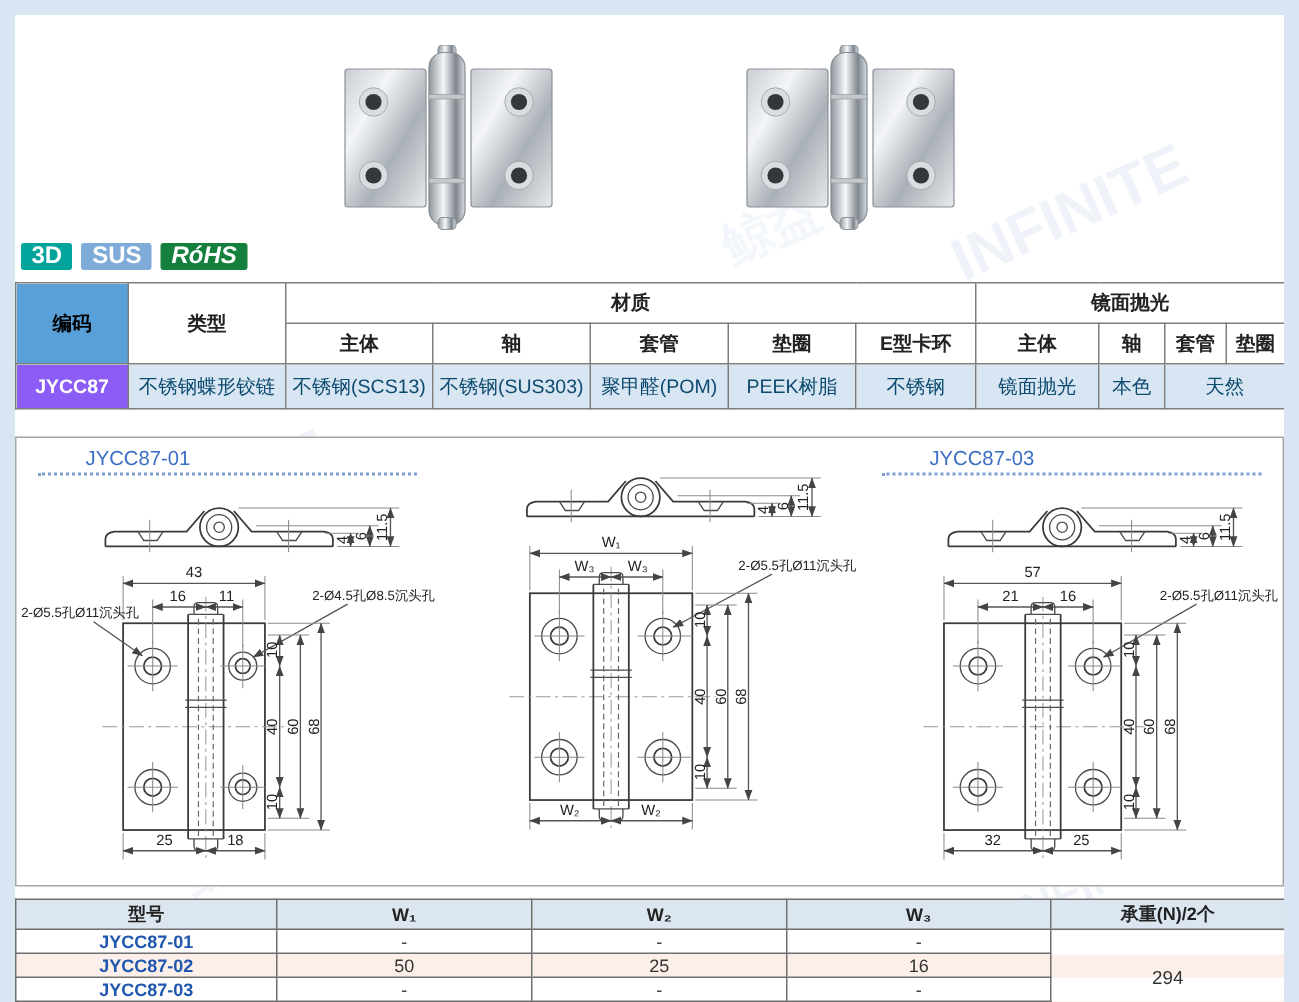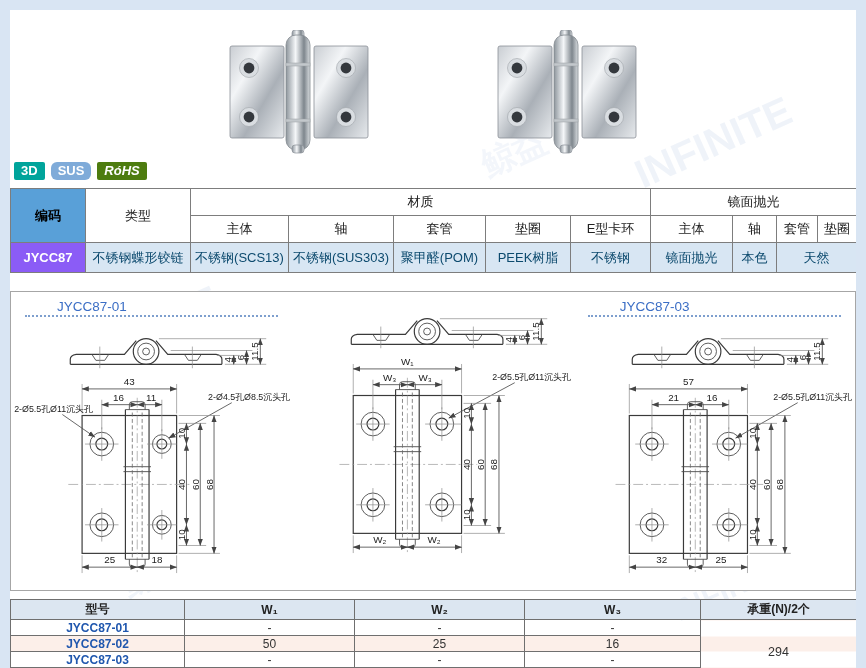--- a/index.html
+++ b/index.html
@@ -7,28 +7,28 @@
         border-top:10px solid #d9e5f3;border-left:10px solid #d9e5f3;border-right:10px solid #d9e5f3;
         box-sizing:border-box;font-family:"Liberation Sans","DejaVu Sans",sans-serif;}
   .content{position:relative;z-index:2;}
   
   .wm{position:absolute;z-index:1;color:rgba(140,170,215,0.14);font-weight:bold;pointer-events:none;white-space:nowrap;}
   .wm-red{position:absolute;z-index:1;width:14px;height:14px;border-radius:50%;background:rgba(230,90,60,0.16);pointer-events:none;}
   
   .photos{display:flex;justify-content:center;gap:118px;margin-top:20px;height:126px;}
   
   .badges{display:flex;gap:6px;margin:6px 0 8px 4px;align-items:center;}
-  .badge{font-size:13px;font-weight:bold;color:#fff;padding:1px 7px;border-radius:2px;line-height:16px;}
+  .badge{font-size:16px;font-weight:bold;color:#fff;padding:1px 7px;border-radius:2px;line-height:16px;}
   .badge-3d{background:#00A49B;}
-  .badge-sus{background:#7FABD9;border-radius:6px;}
-  .badge-rohs{background:#4d7c0f;font-style:italic;}
+  .badge-sus{background:#7FABD9;}
+  .badge-rohs{background:#15803d;font-style:italic;}
   
   table.spec{width:100%;border-collapse:collapse;table-layout:fixed;font-size:13px;margin-top:2px;}
   table.spec th,table.spec td{border:1px solid #7d7d7d;text-align:center;padding:2px 1px;overflow:hidden;white-space:nowrap;}
-  table.spec th{font-weight:normal;color:#222;background:#fff;height:22px;}
+  table.spec th{font-weight:bold;color:#222;background:#fff;height:22px;}
   table.spec .hblue{background:#59A0D8;color:#000000;font-weight:bold;}
   table.spec tr.drow td{background:#D8E6F3;color:#0c4a6e;height:25px;}
   table.spec tr.drow td.code{background:#8b5cf6;color:#fff;font-weight:bold;}
   
   .panel{margin-top:18px;border:1px solid #a6a6a6;height:298px;display:flex;background:#fff;}
   .dcol{flex:1;padding-top:5px;min-width:0;}
   .dhead{margin:0 14px 0 14px;border-bottom:2px dotted #7e9fce;}
   .dhead span{padding-left:32px;color:#3B6EC5;font-size:13.5px;}
   svg.draw{display:block;margin:2px auto 0;}
   

